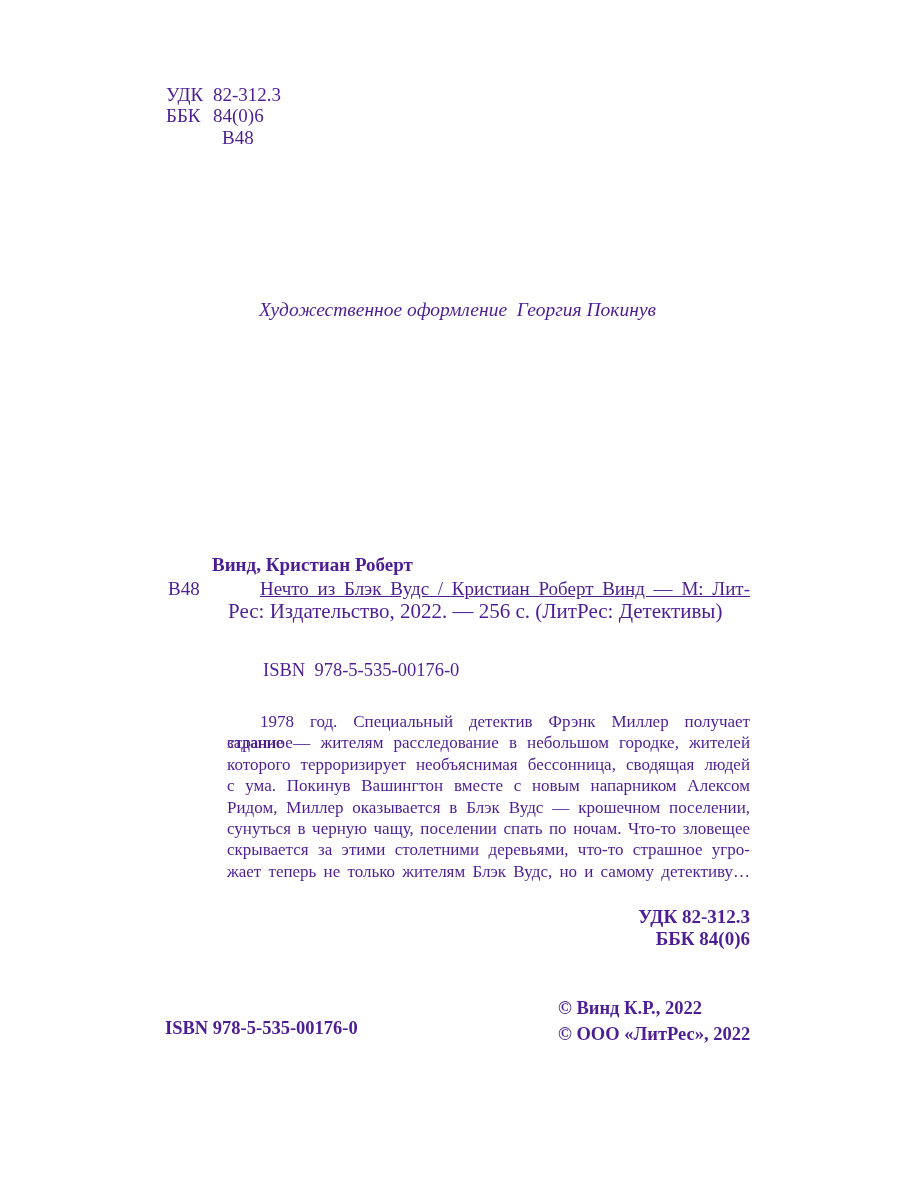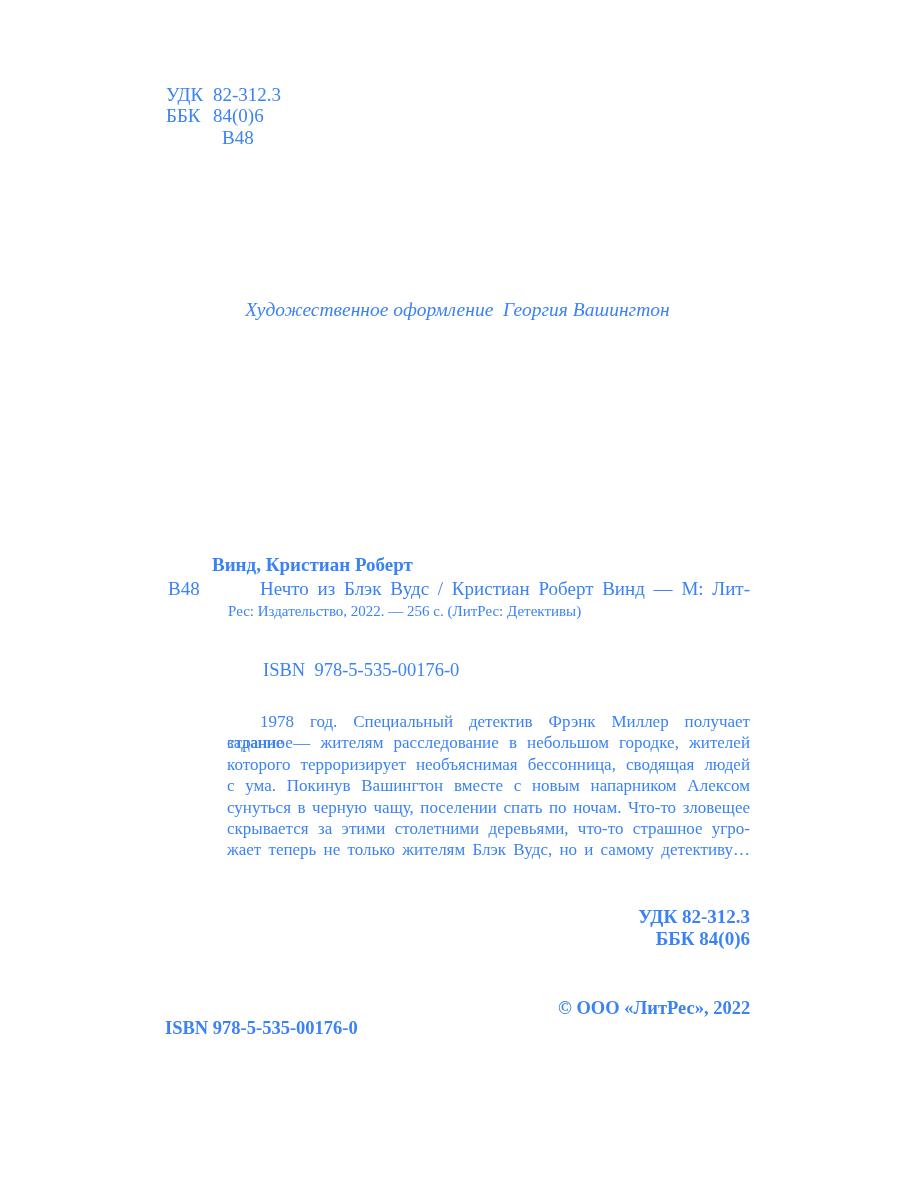--- a/index.html
+++ b/index.html
@@ -5,21 +5,21 @@
   html, body {
     margin: 0;
     padding: 0;
     background: #ffffff;
   }
   .page {
     position: relative;
     width: 900px;
     height: 1200px;
     background: #ffffff;
-    color: #3b82f6;
+    color: #4c1d95;
     font-family: "Liberation Serif", "DejaVu Serif", serif;
     overflow: hidden;
   }
   .abs { position: absolute; }
 
   
   .top-codes {
     left: 166px;
     top: 84px;
     font-size: 19px;
@@ -59,25 +59,26 @@
   }
   .desc-line1 {
     left: 228px;
     top: 577px;
     width: 522px;
     font-size: 19px;
     line-height: 23px;
     text-indent: 32px;
     text-align: justify;
     text-align-last: justify;
+    text-decoration: underline;
   }
   .desc-line2 {
     left: 228px;
     top: 600px;
-    font-size: 15px;
+    font-size: 21px;
     line-height: 23px;
   }
   .isbn-top {
     left: 263px;
     top: 660px;
     font-size: 18.5px;
     white-space: pre-wrap;
   }
 
   
@@ -134,42 +135,44 @@
       <span class="code-label">УДК</span><span class="code-value">82-312.3</span>
     </div>
     <div class="code-row row-2">
       <span class="code-label">ББК</span><span class="code-value">84(0)6</span>
     </div>
     <div class="code-row row-3">
       <span class="code-label"></span><span class="code-value">В48</span>
     </div>
   </div>
 
-  <div class="abs credit">Художественное оформление  Георгия Вашингтон</div>
+  <div class="abs credit">Художественное оформление  Георгия Покинув</div>
 
   <div class="abs author">Винд, Кристиан Роберт</div>
   <div class="abs card-code">В48</div>
   <div class="abs desc-line1">Нечто из Блэк Вудс / Кристиан Роберт Винд — М: Лит-</div>
   <div class="abs desc-line2">Рес: Издательство, 2022. — 256 с. (ЛитРес: Детективы)</div>
   <div class="abs isbn-top">ISBN  978-5-535-00176-0</div>
 
   <div class="abs annotation">
     <div class="ann-line first">1978 год. Специальный детектив Фрэнк Миллер получает странное</div>
     <div class="ann-line">задание — жителям расследование в небольшом городке, жителей</div>
     <div class="ann-line">которого терроризирует необъяснимая бессонница, сводящая людей</div>
     <div class="ann-line">с ума. Покинув Вашингтон вместе с новым напарником Алексом</div>
+    <div class="ann-line">Ридом, Миллер оказывается в Блэк Вудс — крошечном поселении,</div>
     <div class="ann-line">сунуться в черную чащу, поселении спать по ночам. Что-то зловещее</div>
     <div class="ann-line">скрывается за этими столетними деревьями, что-то страшное угро-</div>
     <div class="ann-line">жает теперь не только жителям Блэк Вудс, но и самому детективу…</div>
   </div>
 
   <div class="abs codes-bottom">
     <div>УДК 82-312.3</div>
     <div>ББК 84(0)6</div>
   </div>
 
   <div class="abs copyright">
+    <div>© Винд К.Р., 2022</div>
     <div>© ООО «ЛитРес», 2022</div>
   </div>
 
   <div class="abs isbn-bottom">ISBN 978-5-535-00176-0</div>
 
 </div>
 
 </body></html>

